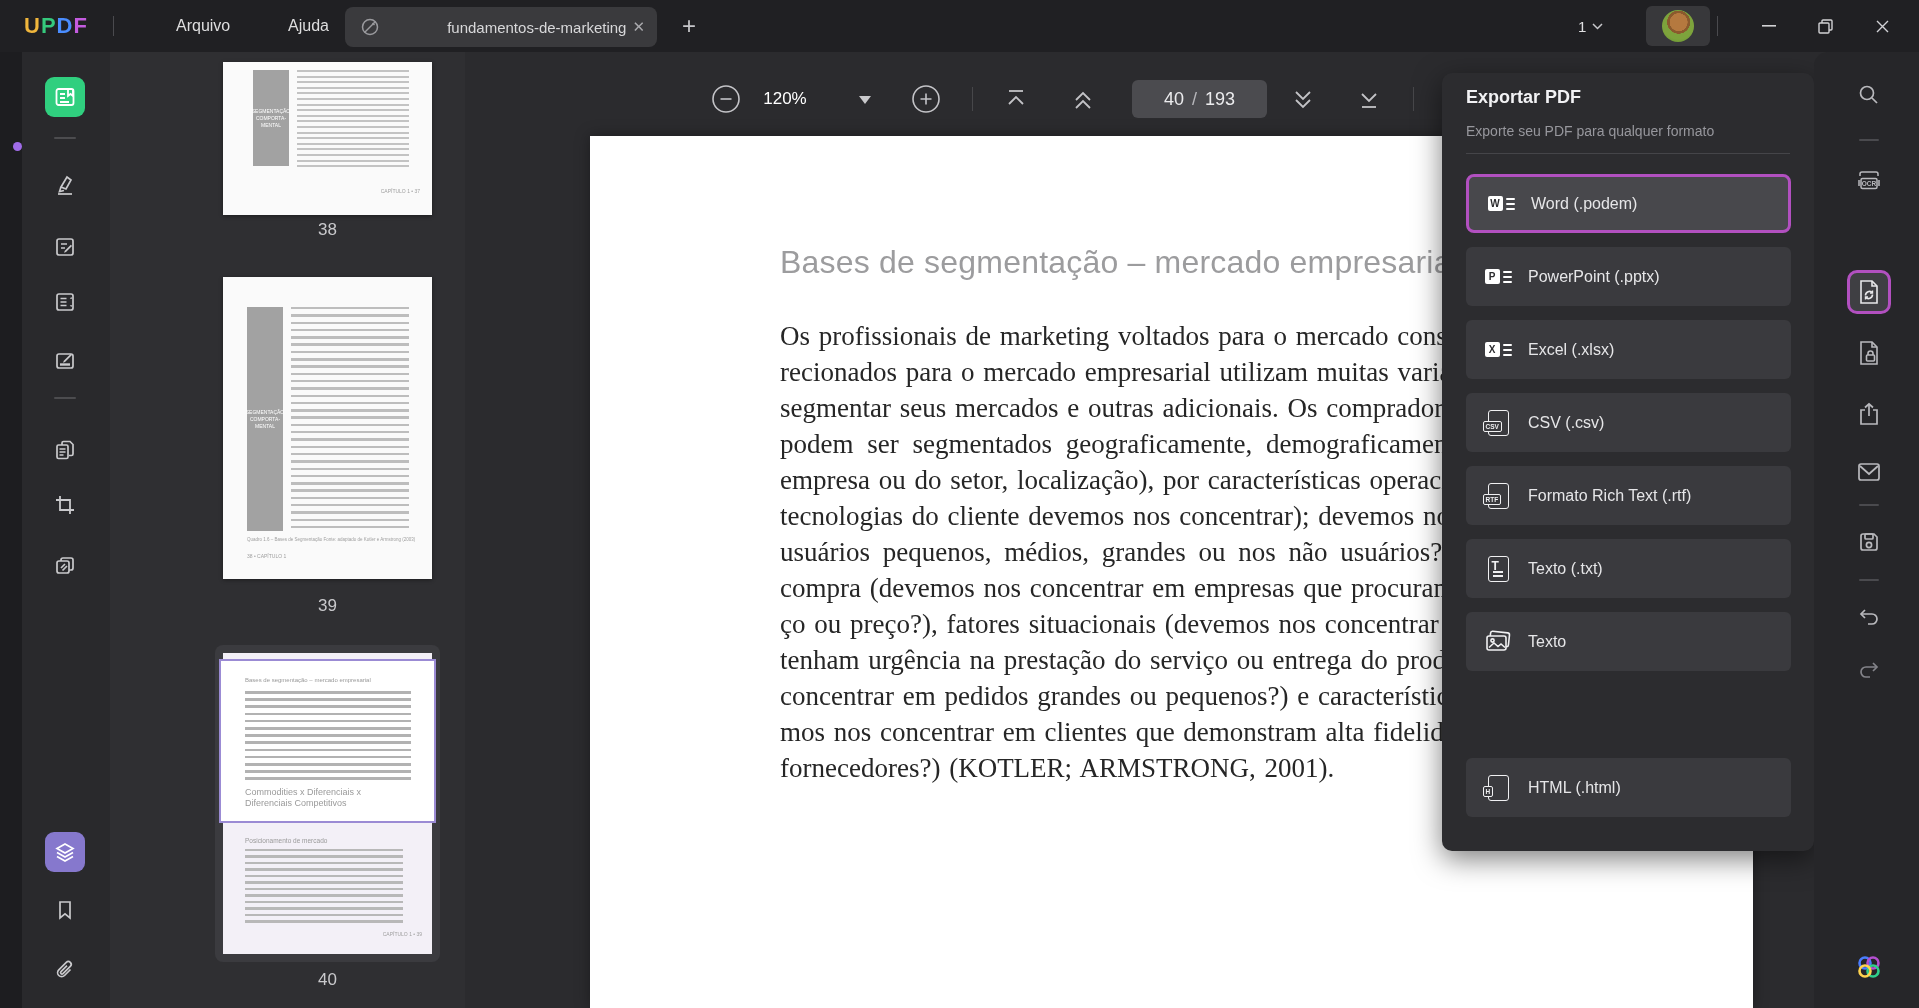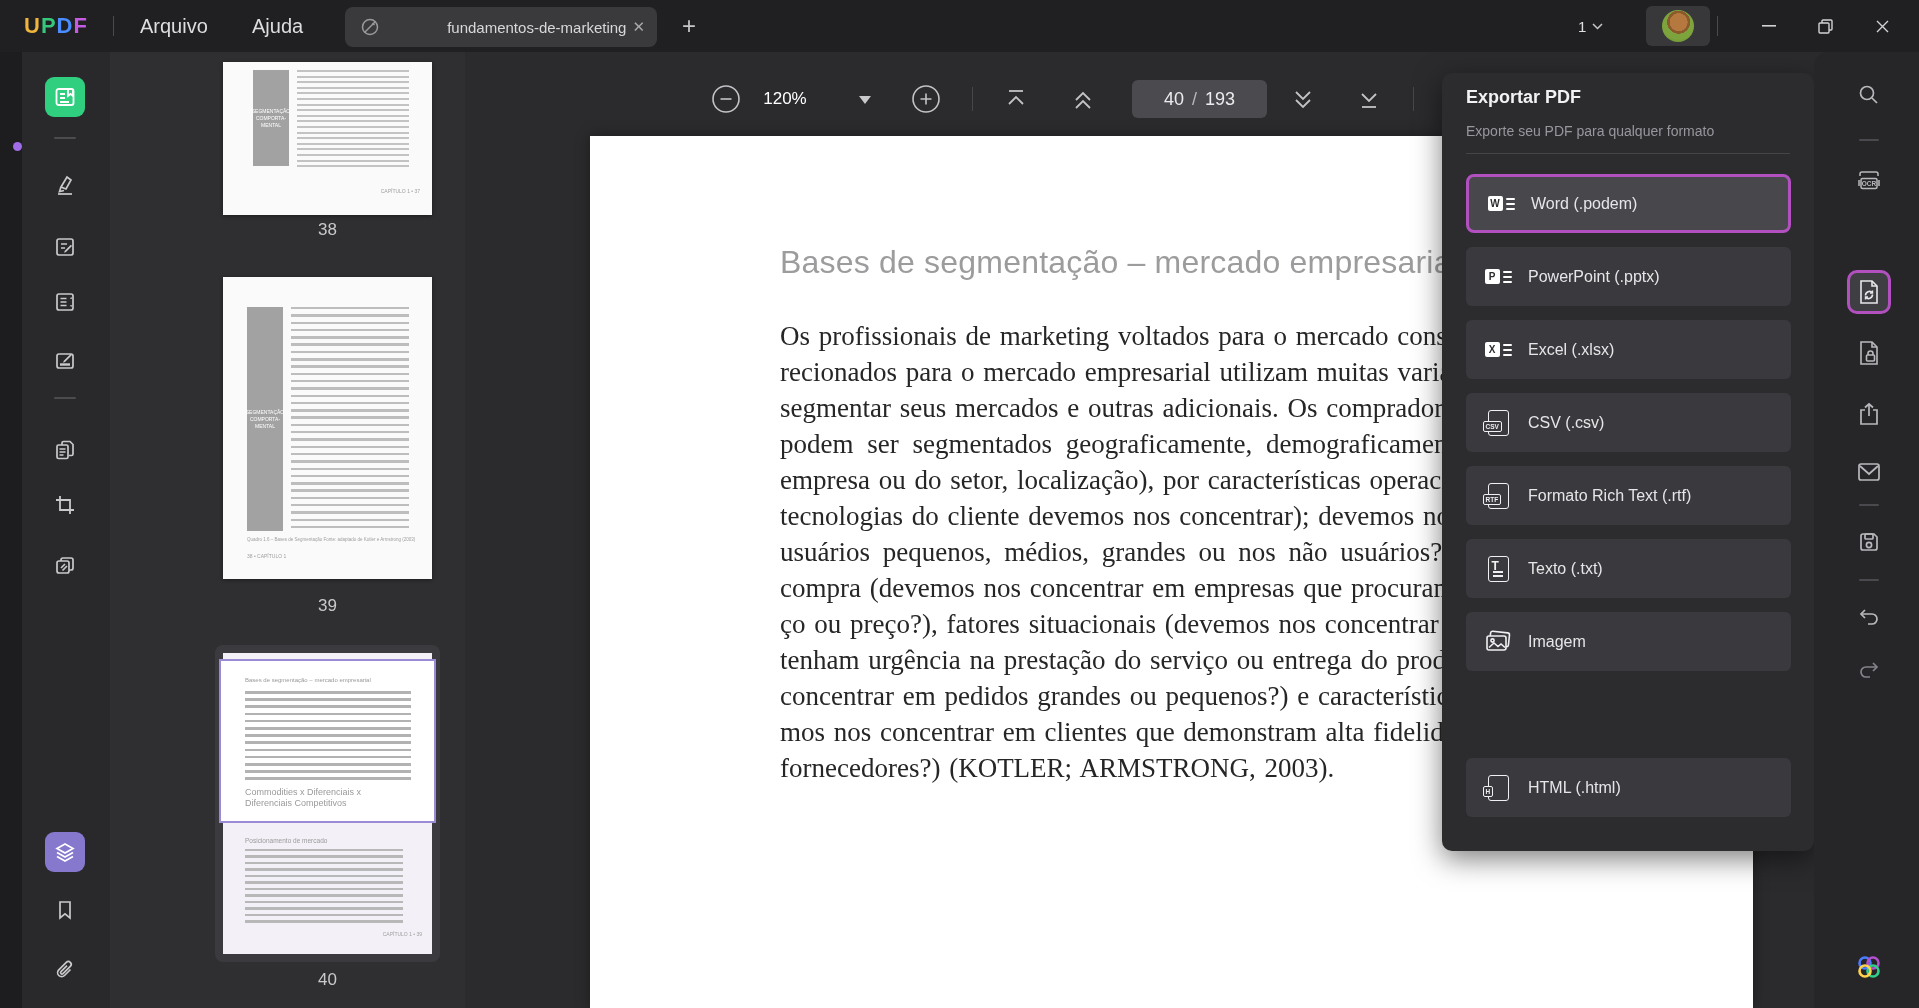--- a/index.html
+++ b/index.html
@@ -9,21 +9,21 @@
   .abs{position:absolute;}
   .flexc{display:flex;align-items:center;}
   svg{display:block;}
 
   
   #titlebar{left:0;top:0;width:1919px;height:52px;background:#202023;z-index:30;}
   #logo{left:24px;top:0;height:52px;line-height:52px;font-size:22px;font-weight:bold;letter-spacing:1px;
         background:linear-gradient(90deg,#f0b63c 0 25%,#35c97c 25% 50%,#4a8dff 50% 76%,#c45be0 76%);
         -webkit-background-clip:text;background-clip:text;color:transparent;}
   .tb-divider{width:1px;height:20px;background:#4a4a4e;top:16px;}
-  .menu-item{top:0;height:35px;line-height:52px;font-size:20px;color:#dededf;cursor:default;}
+  .menu-item{top:0;height:35px;line-height:52px;font-size:16px;color:#dededf;cursor:default;margin-left:36px;}
   #tab{left:345px;top:7px;width:312px;height:40px;background:#3a3a3d;border-radius:8px;z-index:31;}
   #tab .tab-label{margin-left:10px;font-size:15px;color:#d8d8da;white-space:nowrap;overflow:hidden;flex:1;text-align:right;}
   #tab .tab-close{margin:0 12px 0 6px;color:#aaaaae;font-size:15px;}
   #newtab{left:672px;top:10px;width:34px;height:32px;color:#c6c6ca;font-size:24px;font-weight:300;
           display:flex;align-items:center;justify-content:center;}
   #win-count{left:1578px;top:0;height:52px;color:#e0e0e2;font-size:15px;gap:6px;}
   #avatar-btn{left:1646px;top:6px;width:64px;height:40px;background:#38383b;border-radius:6px;
               display:flex;align-items:center;justify-content:center;}
   #avatar{width:32px;height:32px;border-radius:50%;
           background:radial-gradient(circle at 52% 38%,#b5793f 0 34%,#8a5a2d 35% 44%,#7da33c 45% 65%,#5c8f2e 100%);}
@@ -320,21 +320,21 @@
         <div>segmentar seus mercados e outras adicionais. Os compradore</div>
         <div style="word-spacing:7px">podem ser segmentados geograficamente, demograficamente</div>
         <div>empresa ou do setor, localização), por características operacio</div>
         <div>tecnologias do cliente devemos nos concentrar); devemos nos</div>
         <div style="word-spacing:6px">usuários pequenos, médios, grandes ou nos não usuários?),</div>
         <div>compra (devemos nos concentrar em empresas que procuram q</div>
         <div>ço ou preço?), fatores situacionais (devemos nos concentrar em</div>
         <div>tenham urgência na prestação do serviço ou entrega do produto</div>
         <div>concentrar em pedidos grandes ou pequenos?) e características</div>
         <div>mos nos concentrar em clientes que demonstram alta fidelidade</div>
-        <div>fornecedores?) (KOTLER; ARMSTRONG, 2003).</div>
+        <div>fornecedores?) (KOTLER; ARMSTRONG, 2001).</div>
       </div>
     </div>
   </div>
 
   <div id="export-panel" class="abs">
     <div id="export-title" class="abs">Exportar PDF</div>
     <div id="export-subtitle" class="abs">Exporte seu PDF para qualquer formato</div>
     <div id="export-div" class="abs"></div>
 
     <div class="fmt-item selected" style="top:101px">
@@ -406,21 +406,21 @@
 
     <div class="fmt-item" style="top:539px">
       <span class="fmt-ic">
         <svg width="28" height="26" viewBox="0 0 28 26" fill="none" stroke="#f0f0f2" stroke-width="1.6">
           <rect x="6" y="3" width="19" height="14" rx="2" transform="rotate(6 15 10)"></rect>
           <rect x="3" y="7" width="19" height="14" rx="2" fill="#3a3a3e"></rect>
           <circle cx="8.5" cy="11.5" r="1.6"></circle>
           <path d="M5 18.5 l5-4.5 4 3.5 3-2.5 4 3.5"></path>
         </svg>
       </span>
-      <span class="fmt-label">Imagem</span>
+      <span class="fmt-label">Texto</span>
     </div>
 
 
     <div class="fmt-item" style="top:685px">
       <span class="fmt-ic">
         <span class="pagebox">
             <span class="pagebadge">H</span>
           </span>
       </span>
       <span class="fmt-label">HTML (.html)</span>

